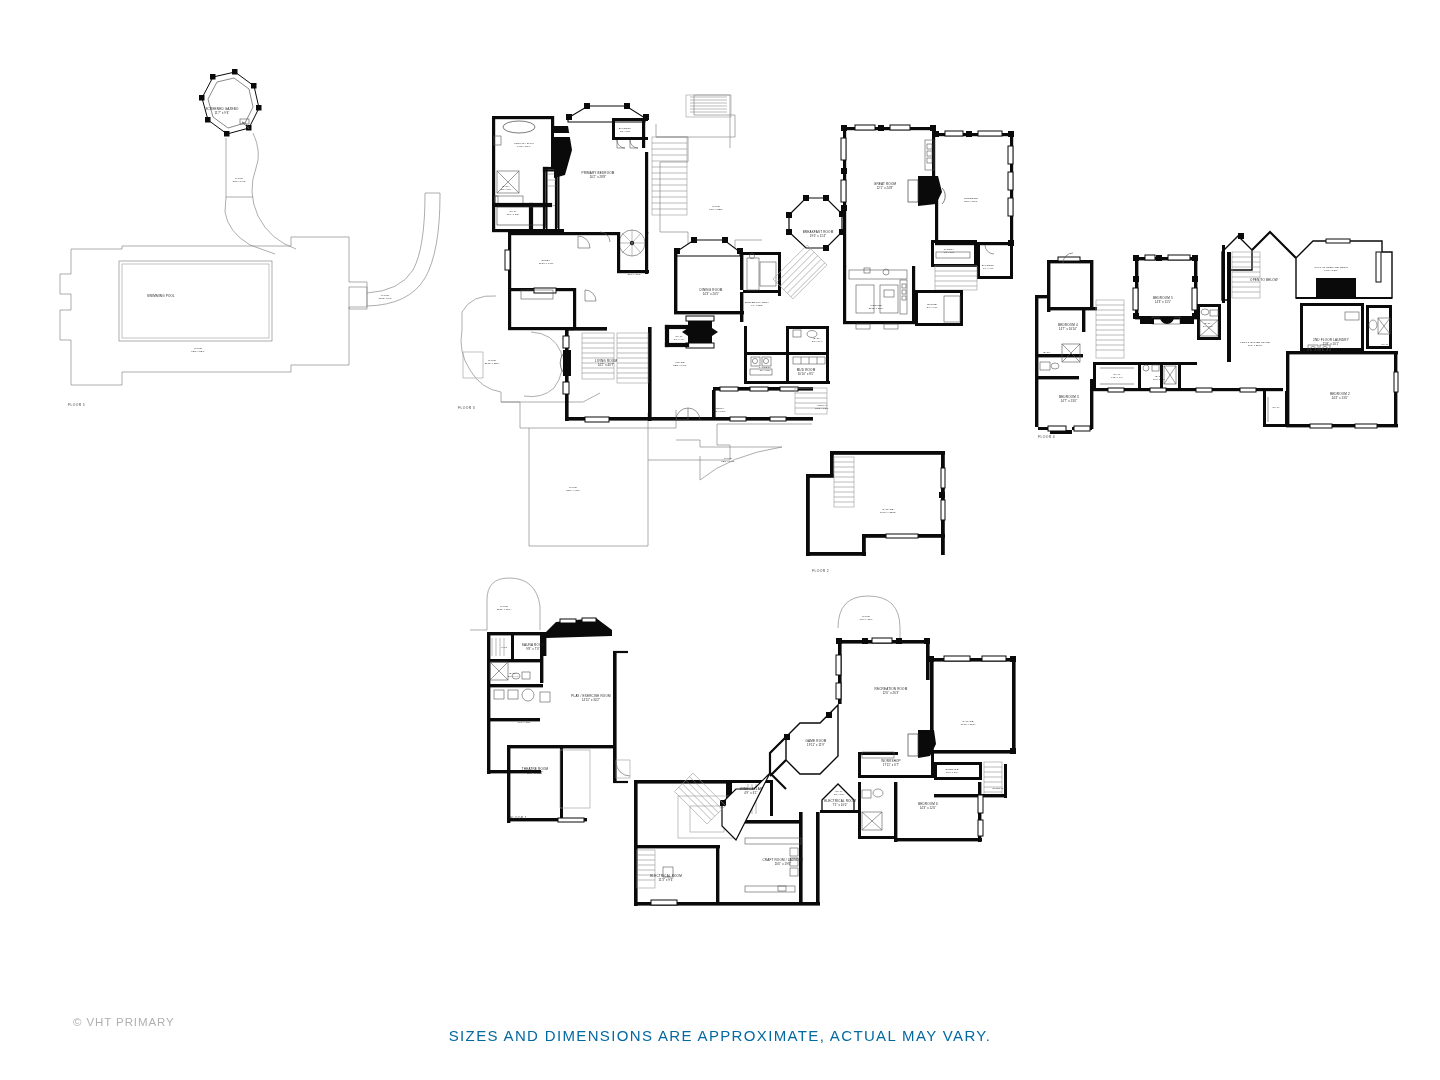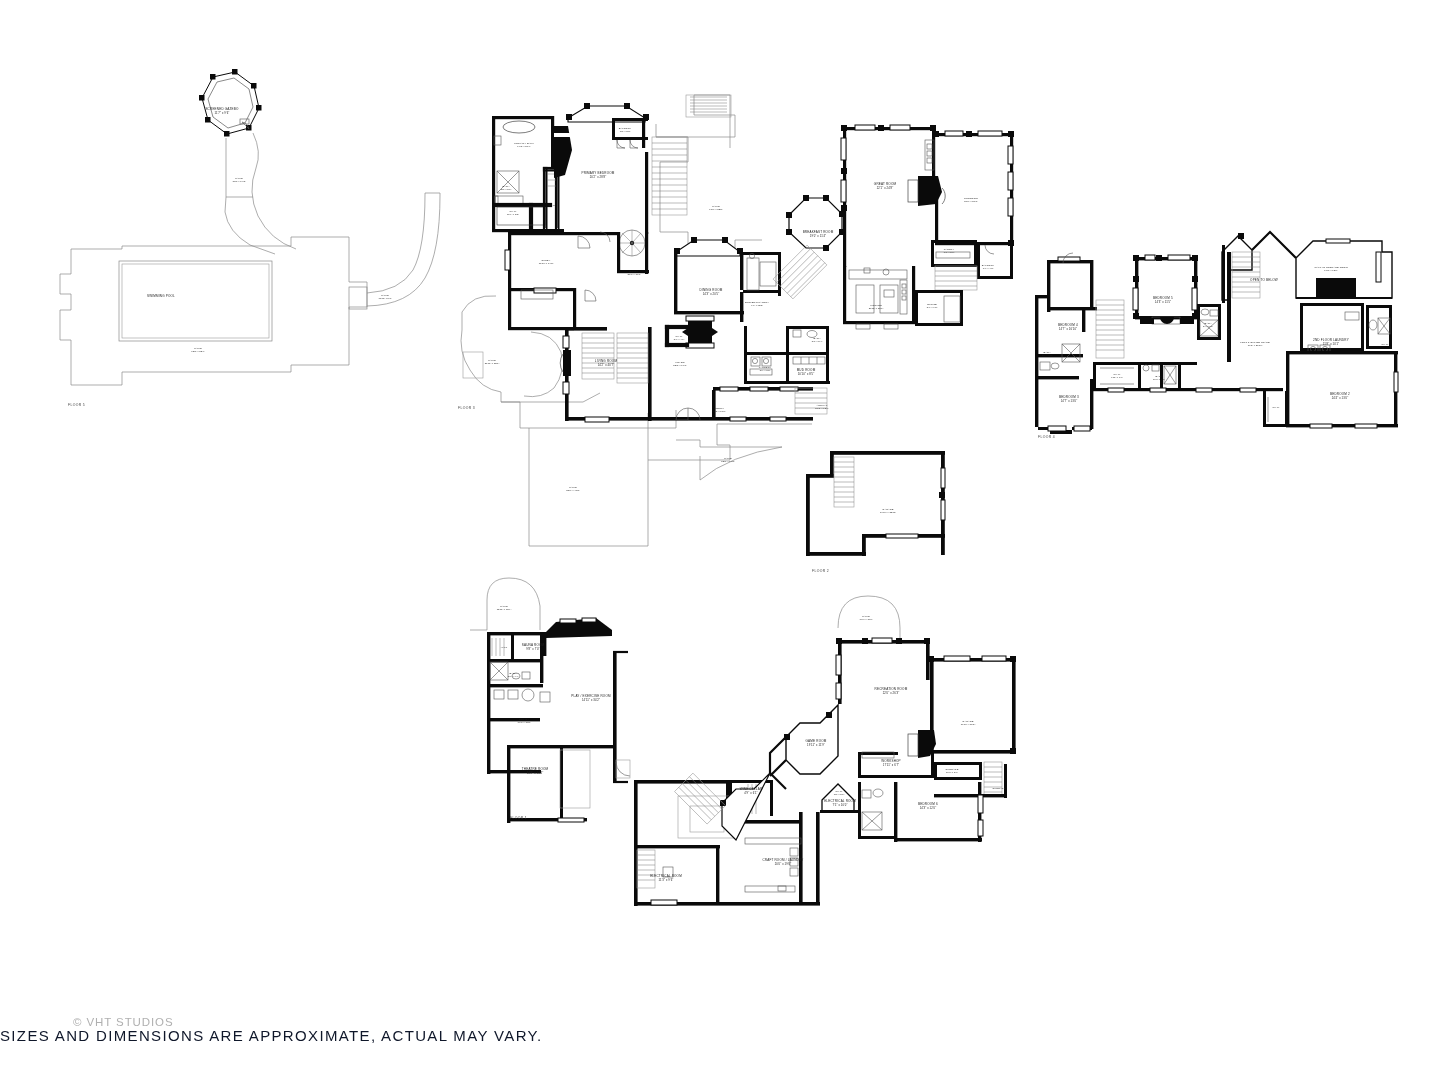--- a/index.html
+++ b/index.html
@@ -30,22 +30,22 @@
   
   .rm{font-family:"Liberation Sans",sans-serif;fill:#202020;text-anchor:middle;}
   .rm .nm{font-size:3.05px;letter-spacing:0.18px;}
   .rm .dm{font-size:2.75px;letter-spacing:0.12px;}
   .rm-sm .nm{font-size:2.5px;letter-spacing:0.1px;}
   .rm-sm .dm{font-size:2.3px;letter-spacing:0.06px;}
   .floorlbl{font-family:"Liberation Sans",sans-serif;font-size:3.4px;fill:#3d3d3d;letter-spacing:0.35px;}
 
   
   .footer-note{
-    position:absolute;left:0;top:1027px;width:1440px;text-align:left;
-    font-size:15px;letter-spacing:1.35px;color:#0f172a;
+    position:absolute;left:0;top:1027px;width:1440px;text-align:center;
+    font-size:15px;letter-spacing:1.35px;color:#0369a1;
     font-family:"Liberation Sans",sans-serif;white-space:nowrap;
   }
   .credit{
     position:absolute;left:73px;top:1016px;
     font-size:11.5px;letter-spacing:0.9px;color:#b0b0b0;
     font-family:"Liberation Sans",sans-serif;white-space:nowrap;
   }
 </style>
 </head>
 <body>
@@ -1007,16 +1007,16 @@
           <text x="666" y="877" class="nm">ELECTRICAL ROOM</text>
           <text x="666" y="880.8" class="dm">11'3" x 9'6"</text>
         </g>
         <g class="rm rm-sm">
           <text x="999" y="789" class="nm">STORAGE</text>
         </g>
       </g>
 
 </svg>
 
-<div class="credit">© VHT STUDIOS</div>
+<div class="credit">© VHT PRIMARY</div>
 <div class="footer-note">SIZES AND DIMENSIONS ARE APPROXIMATE, ACTUAL MAY VARY.</div>
 
 </div>
 
 </body></html>

